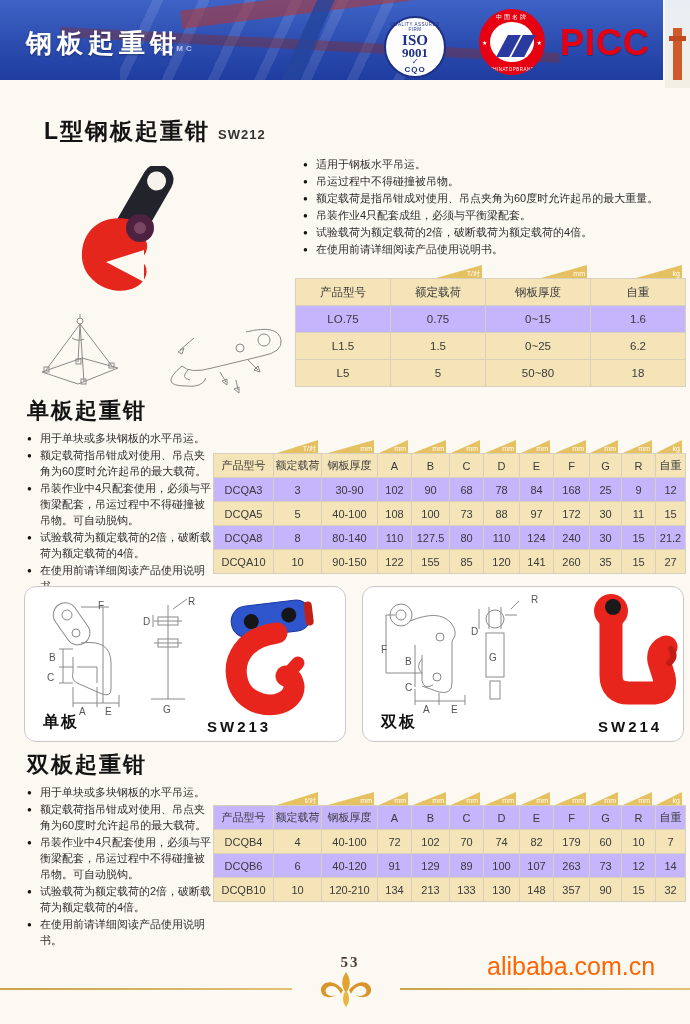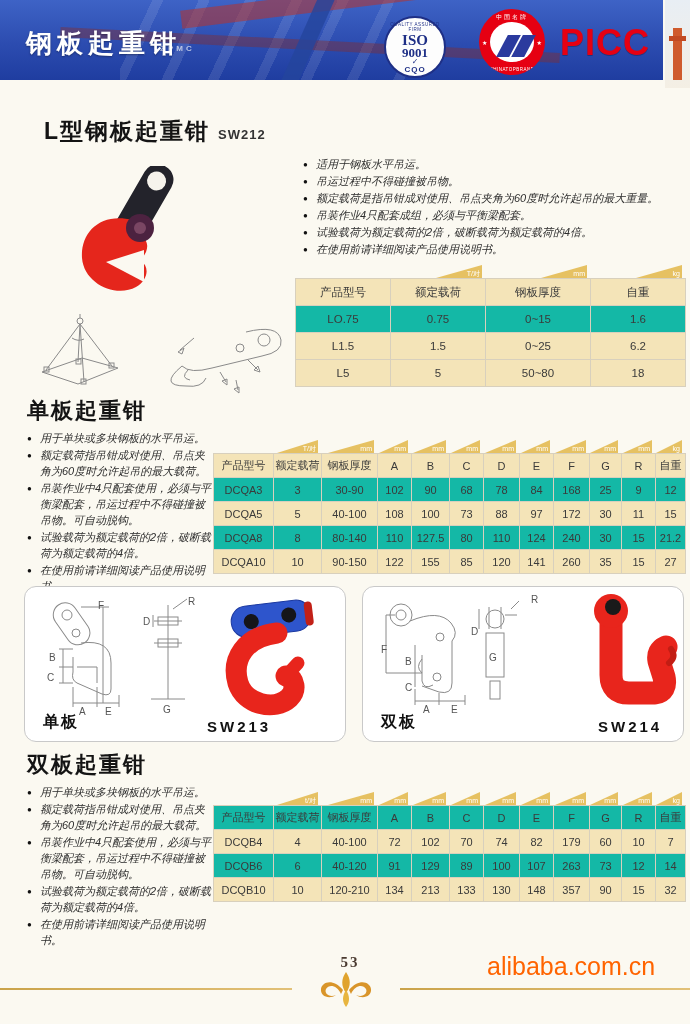--- a/index.html
+++ b/index.html
@@ -50,21 +50,21 @@
   .picc{position:absolute;left:560px;top:22px;font-size:36px;font-weight:bold;color:#e60012;
         letter-spacing:1px;text-shadow:0 1px 0 rgba(0,0,0,.25);}
 
   
   .sec-title{position:absolute;font-weight:bold;color:#141414;letter-spacing:2px;}
   .s1t{left:44px;top:116px;font-size:23px;}
   .model-inline{font-size:13px;font-weight:bold;color:#333;letter-spacing:1px;margin-left:8px;}
   .s2t{left:27px;top:396px;font-size:22px;}
   .s3t{left:27px;top:750px;font-size:22px;font-family:Liberation Serif, serif;}
 
-  ul.bullets{list-style:none;margin:0;padding:0;position:absolute;font-style:italic;}
+  ul.bullets{list-style:none;margin:0;padding:0;position:absolute;}
   ul.bullets li{position:relative;padding-left:13px;font-size:11px;line-height:16px;color:#2d2d2d;margin-bottom:1px;}
   ul.bullets li::before{content:"●";position:absolute;left:0;top:1px;font-size:8px;color:#111;}
   .b1{left:303px;top:156px;width:384px;}
   .b2{left:27px;top:430px;width:186px;}
   .b3{left:27px;top:784px;width:186px;}
 
   
   .ptable{position:absolute;}
   .t1{left:295px;top:263px;width:390px;}
   .t2{left:213px;top:438px;width:472px;}
@@ -72,21 +72,21 @@
   .flagrow{display:flex;height:15px;align-items:flex-end;}
   .flagcell{display:flex;justify-content:flex-end;padding:0;box-sizing:border-box;}
   .flag{height:13px;background:#e6c162;clip-path:polygon(0 100%,100% 0,100% 100%);
         display:flex;align-items:flex-end;justify-content:flex-end;margin-right:3px;}
   .flag span{font-size:7px;color:#fff;padding:0 2px 1px 0;line-height:1;white-space:nowrap;}
   .ptable table{width:100%;border-collapse:collapse;table-layout:fixed;}
   .ptable th,.ptable td{border:1px solid #d8d0bd;font-weight:normal;text-align:center;
         font-size:11px;color:#3a3a3a;padding:0;height:23px;overflow:hidden;white-space:nowrap;}
   .t1 th,.t1 td{height:26px;font-size:11.5px;}
   .r-b>*{background:#f4e4b8;}
-  .r-w>*{background:#14b8a6;}
+  .r-w>*{background:#c4b5fd;}
 
   
   .dbox{position:absolute;top:586px;width:322px;height:156px;background:#fff;border:1.5px solid #c9c9c9;
         border-radius:12px;box-sizing:border-box;}
   .dbox.L{left:24px;} .dbox.R{left:362px;}
   .dbox .caption{position:absolute;left:18px;bottom:8px;font-size:16px;font-weight:bold;color:#111;letter-spacing:2px;}
   .dbox .model{position:absolute;font-size:15px;font-weight:bold;color:#111;letter-spacing:3px;bottom:6px;}
   .dbox.L .model{left:182px;} .dbox.R .model{left:235px;}
   .dlbl{position:absolute;font-size:10px;color:#555;line-height:10px;}
   svg.sketch{position:absolute;}

